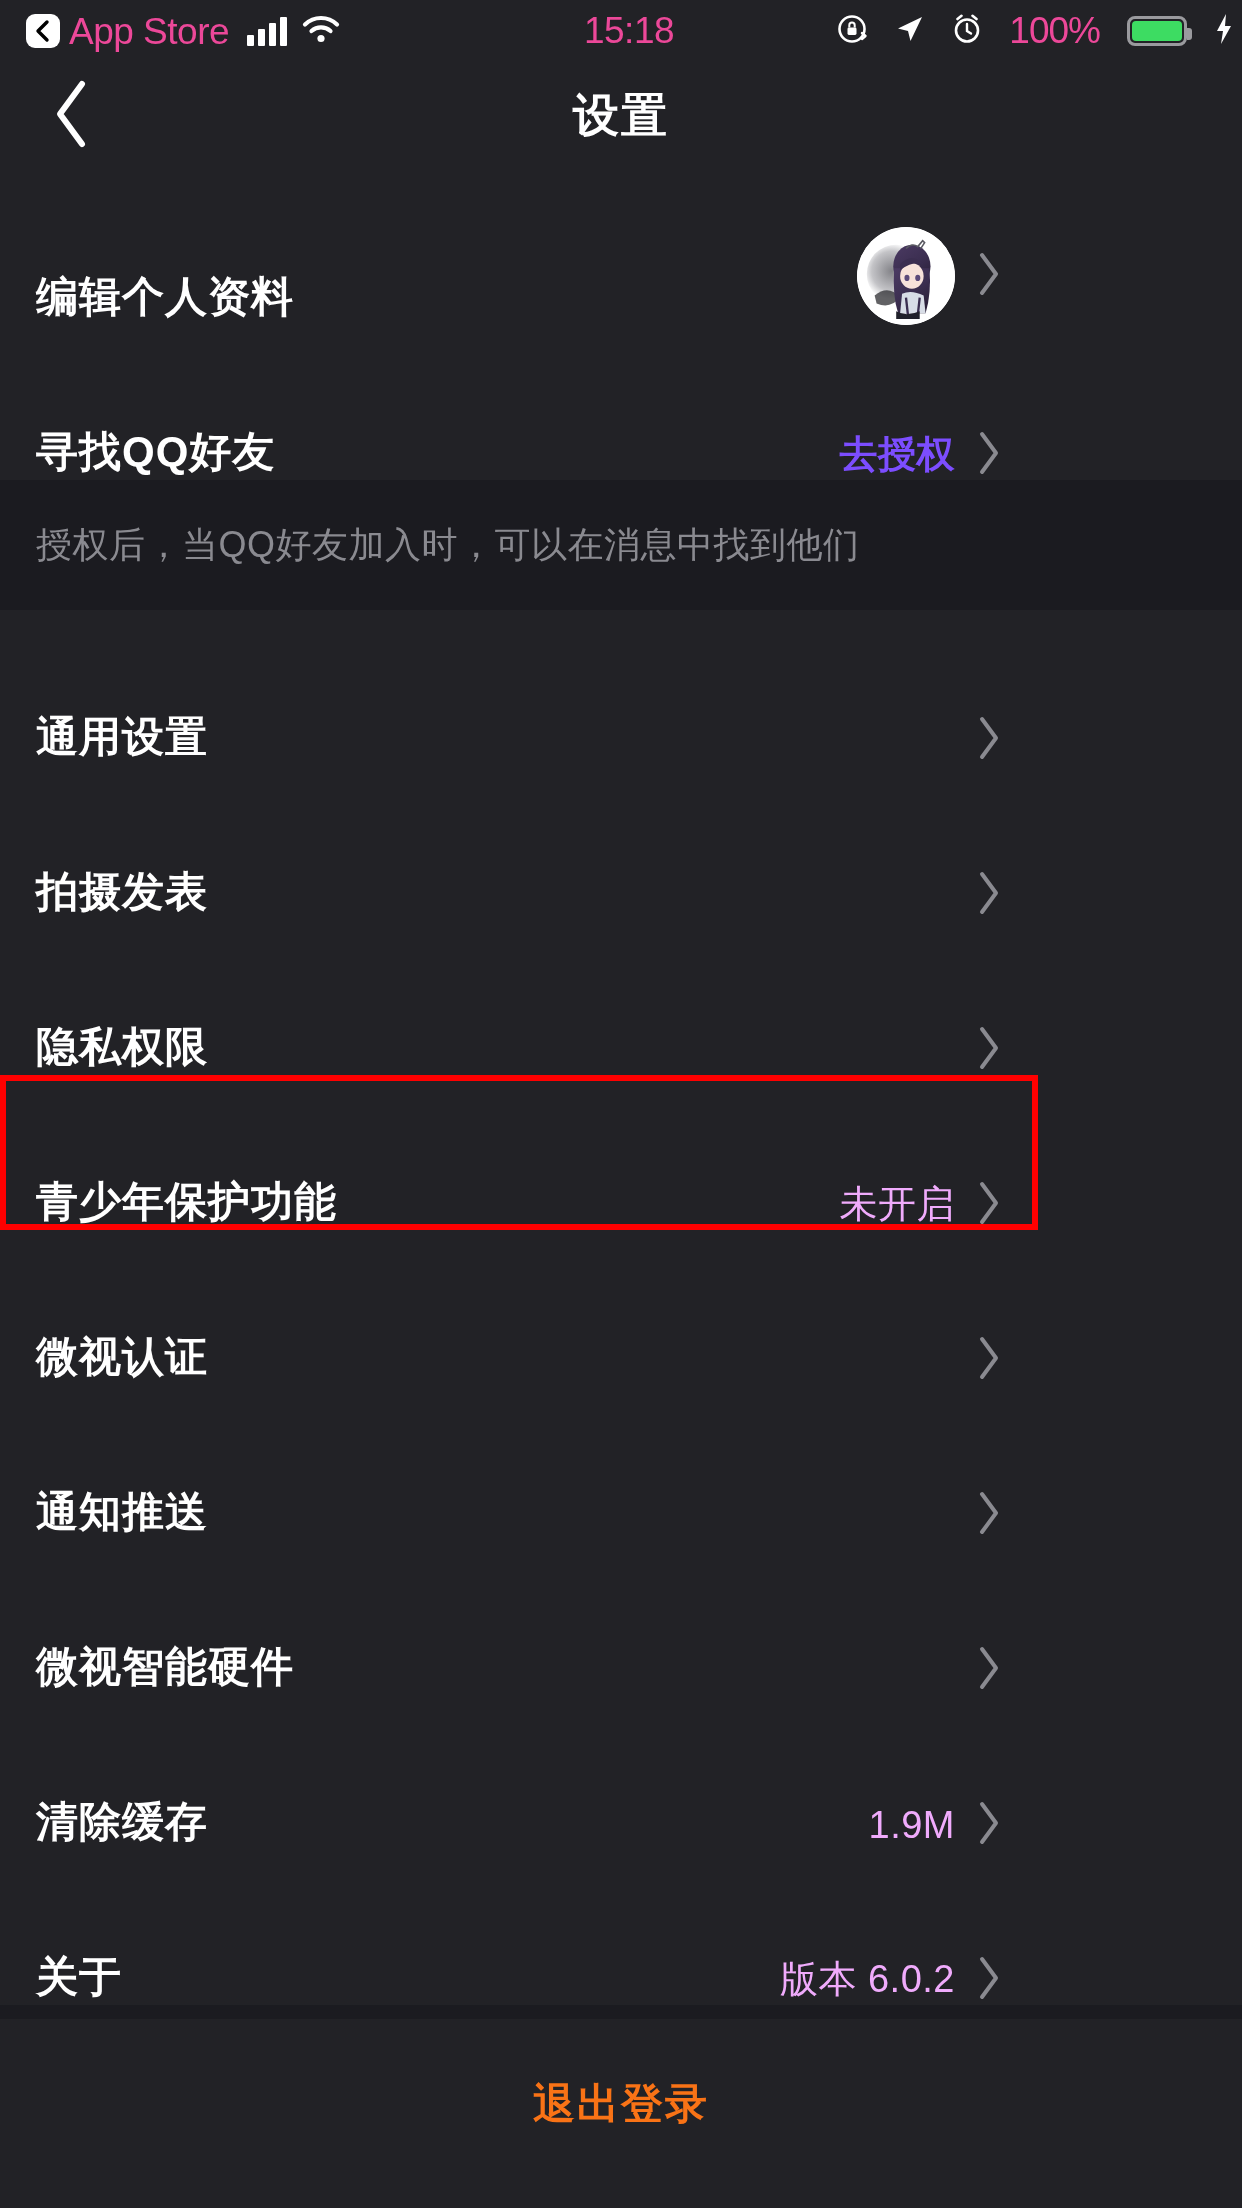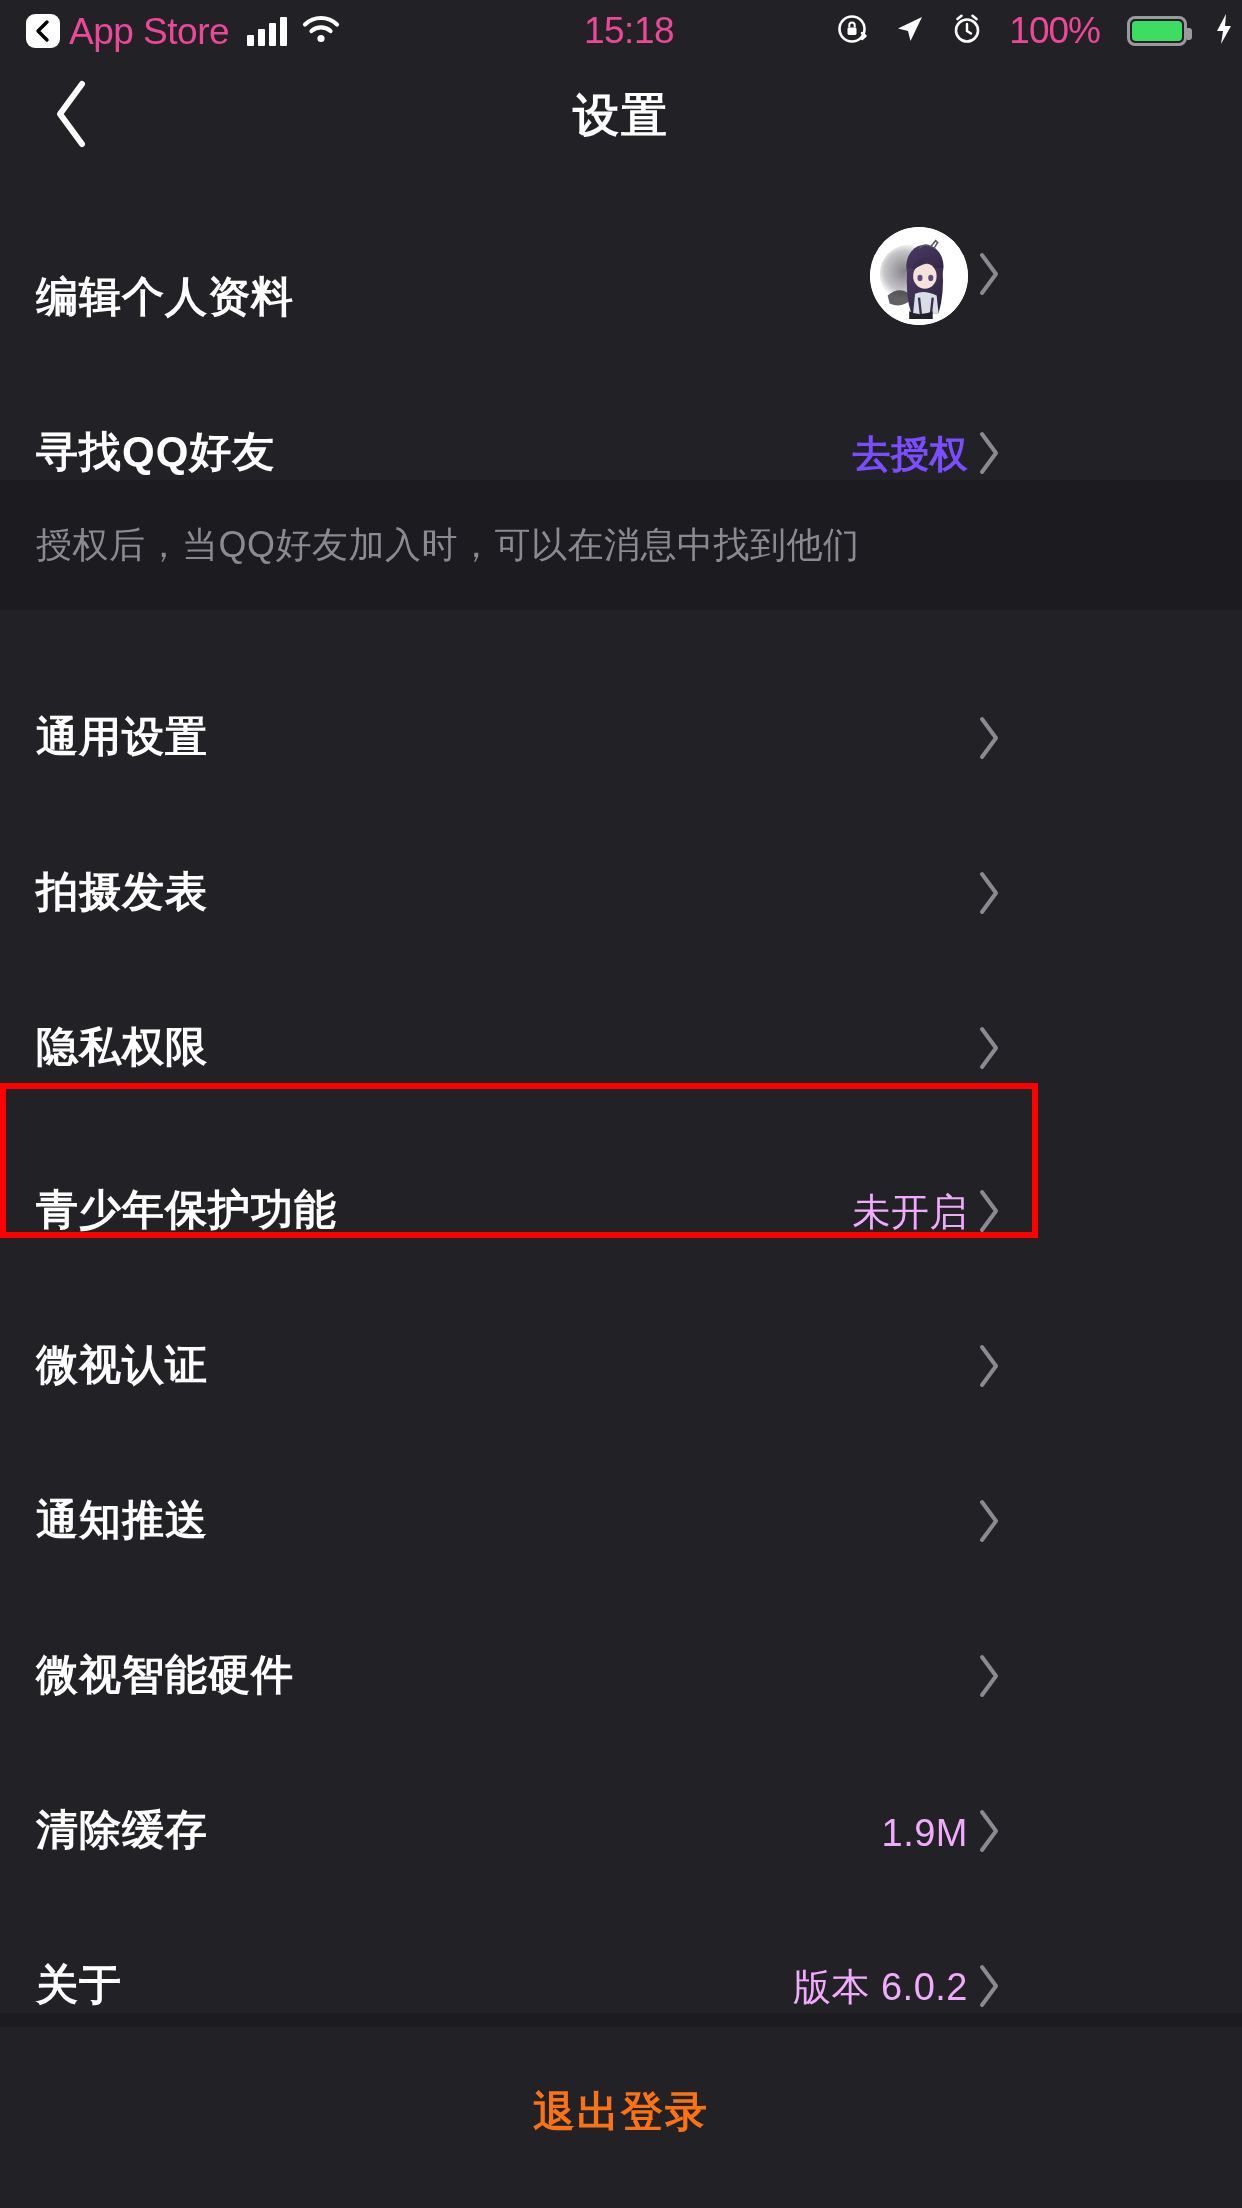--- a/index.html
+++ b/index.html
@@ -64,21 +64,21 @@
   .list { position:absolute; top:170px; left:0; width:1242px; }
   .row {
     position:relative; width:1038px; height:155px;
     display:flex; align-items:flex-end; padding:0 36px 0 36px;
     background:#222226;
   }
   .row-label {
     color:#ffffff; font-size:42px; font-weight:700; letter-spacing:1px; flex:0 0 auto;
   }
   .row-right {
-    margin-left:auto; display:flex; align-items:center; gap:8px;
+    margin-left:auto; display:flex; align-items:center; gap:21px;
   }
   .row-value { font-size:38px; color:#f0abfc; letter-spacing:0.5px; }
   .row-value.accent { color:#7c4dff; font-weight:700; }
   .chev { display:block; flex:0 0 auto; }
 
   .avatar {
     width:98px; height:98px; border-radius:50%; overflow:hidden;
     background:#ffffff; position:relative; flex:0 0 auto;
   }
   .avatar svg { display:block; width:98px; height:98px; }
@@ -87,21 +87,21 @@
   .note {
     width:1242px; background:#1b1b20; min-height:130px;
     display:flex; align-items:center; padding:0 36px;
   }
   .note-text { color:#8a8a90; font-size:36px; letter-spacing:0.5px; }
 
   
   .gap { width:1242px; height:14px; background:#1b1b20; }
 
   
-  .row.highlight { box-shadow:inset 0 0 0 6px #ff0000;margin-top:8px; }
+  .row.highlight { box-shadow:inset 0 0 0 6px #ff0000; }
 
   
   .logout {
     width:1242px; height:170px; display:flex; align-items:center; justify-content:center;
     background:#222226;
   }
   .logout-label { color:#f97316; font-size:42px; font-weight:700; letter-spacing:2px; }
 </style>
 </head>
 <body>

